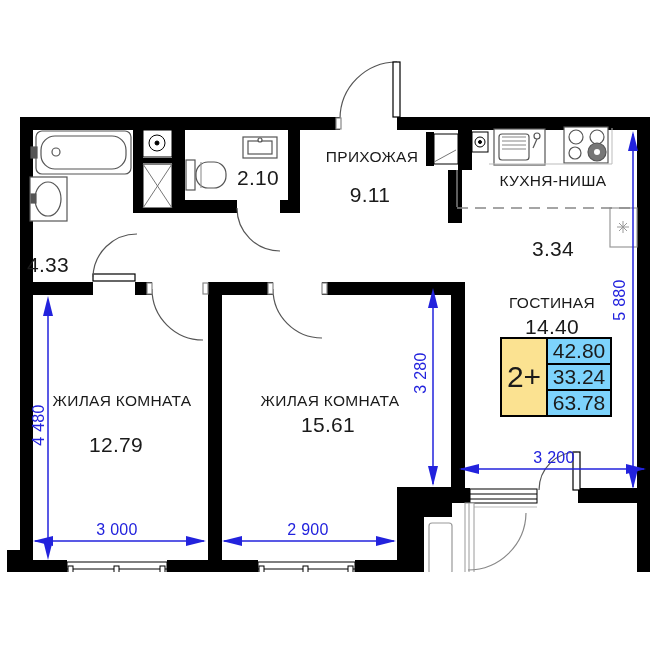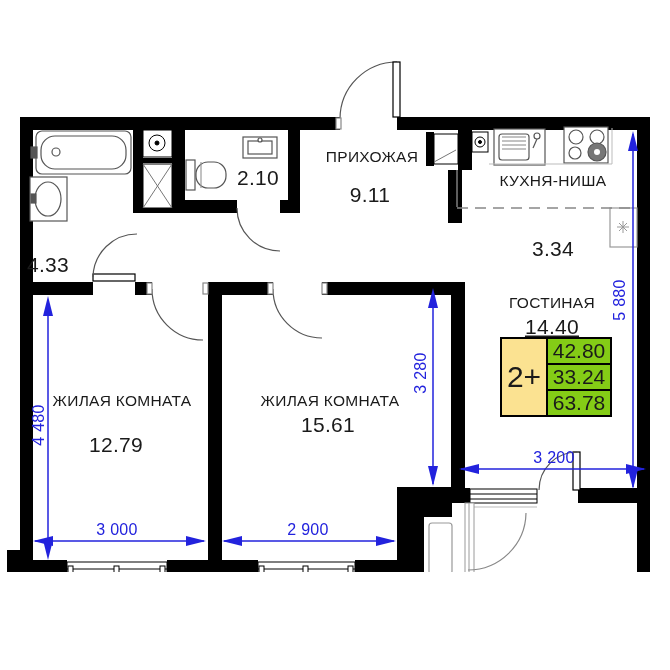--- a/index.html
+++ b/index.html
@@ -19,21 +19,21 @@
   .dim{color:#2222dd;font-size:16px;}
   .vdim{transform:translate(-50%,-50%) rotate(-90deg);}
   
   .badge{position:absolute;left:500px;top:337px;display:flex;align-items:flex-start;}
   .badge-type{
     width:44px;height:76px;background:#fbe291;border:2px solid #000;
     display:flex;align-items:center;justify-content:center;font-size:30px;
   }
   .badge-rows{display:flex;flex-direction:column;margin-left:-2px;}
   .badge-row{
-    width:62px;height:24px;border:2px solid #000;background:#84cc16;
+    width:62px;height:24px;border:2px solid #000;background:#7dd3fc;
     display:flex;align-items:center;justify-content:center;font-size:21px;
   }
   .badge-row + .badge-row{margin-top:-2px;}
   
   .wm-script{
     position:absolute;left:598px;top:611px;transform:translate(-50%,-50%) rotate(-3deg);
     font-family:"DejaVu Serif", serif;font-style:italic;font-size:36px;
     color:rgba(130,130,130,0.30);letter-spacing:2px;
   }
   .wm-caption{
@@ -254,21 +254,21 @@
     </g>
   </svg>
 
   <div class="lbl room-name" style="left:372px;top:157px;">ПРИХОЖАЯ</div>
   <div class="lbl room-area" style="left:370px;top:194px;">9.11</div>
 
   <div class="lbl room-name" style="left:553px;top:181px;">КУХНЯ-НИША</div>
   <div class="lbl room-area" style="left:553px;top:204px;margin-top:44px;">3.34</div>
 
   <div class="lbl room-name" style="left:552px;top:303px;">ГОСТИНАЯ</div>
-  <div class="lbl room-area" style="left:552px;top:326px;text-decoration:underline;">14.40</div>
+  <div class="lbl room-area" style="left:552px;top:326px;">14.40</div>
 
   <div class="lbl room-name" style="left:122px;top:401px;">ЖИЛАЯ КОМНАТА</div>
   <div class="lbl room-area" style="left:116px;top:424px;margin-top:20px;">12.79</div>
 
   <div class="lbl room-name" style="left:330px;top:401px;">ЖИЛАЯ КОМНАТА</div>
   <div class="lbl room-area" style="left:328px;top:424px;">15.61</div>
 
   <div class="lbl small-area" style="left:258px;top:177px;">2.10</div>
   <div class="lbl small-area" style="left:48px;top:264px;">4.33</div>
 

